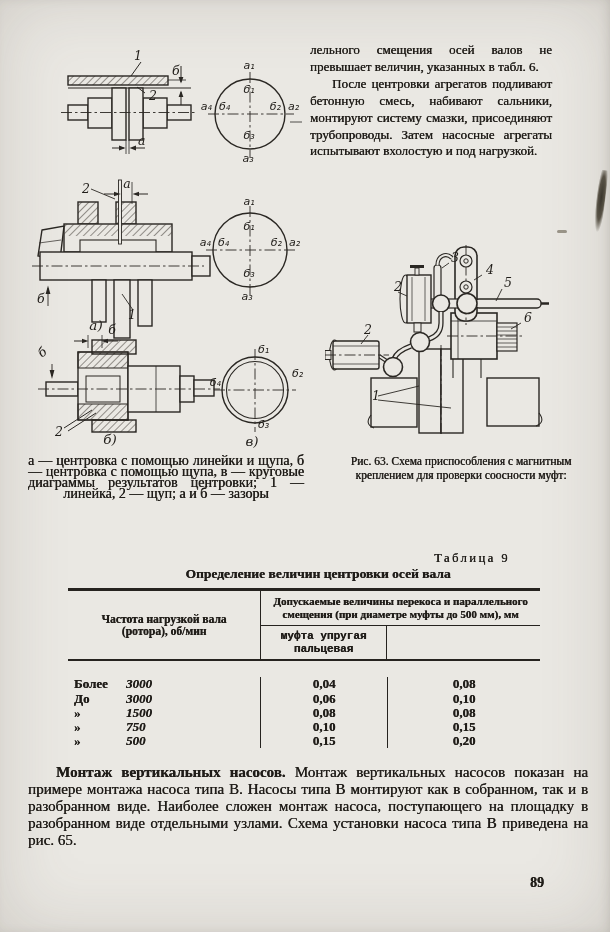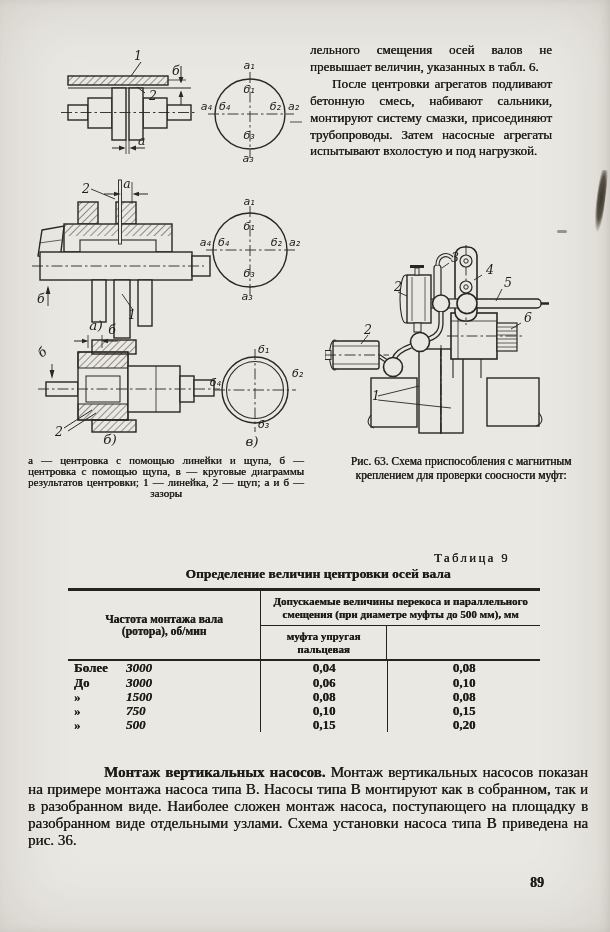--- a/index.html
+++ b/index.html
@@ -19,43 +19,43 @@
   .rcol p.ind{text-indent:22px;}
   
   .fig{position:absolute;}
   svg .cl{stroke-dasharray:11 3 2.5 3;stroke-width:.9;}
   svg text{font:italic 12.5px "DejaVu Serif",serif;fill:#201d19;stroke:none;}
   svg text.cs{font:italic 11px "DejaVu Sans",sans-serif;}
   svg text.sb{font:italic 13.5px "DejaVu Serif",serif;}
   
   .cap{position:absolute;}
   .cap-title{font-size:11.5px;line-height:13.8px;text-align:center;margin:0 0 4px 0;}
-  .cap-leg{font-size:11px;line-height:11px;text-align:justify;text-align-last:center;margin:0;}
+  .cap-leg{font-size:14px;line-height:11px;text-align:justify;text-align-last:center;margin:0;}
   
   .tbl-tag{position:absolute;left:300px;top:551px;width:210px;text-align:right;font-size:12.5px;letter-spacing:2.5px;}
   .tbl-title{position:absolute;left:82px;top:566px;width:472px;text-align:center;font-size:13.5px;font-weight:bold;}
   .tbl{position:absolute;left:68px;top:588px;width:472px;border-top:3px solid #26231f;box-sizing:border-box;font-size:11px;line-height:12.6px;}
   .thead{display:flex;align-items:stretch;border-bottom:2.6px solid #26231f;font-weight:bold;}
   .c1h{width:193px;border-right:1.6px solid #26231f;display:flex;align-items:center;justify-content:center;text-align:center;padding:4px 26px;box-sizing:border-box;font-size:11.5px;}
   .cgrp{flex:1;display:flex;flex-direction:column;}
   .grph{border-bottom:1.3px solid #26231f;text-align:center;padding:4px 10px 5px;}
-  .subs{display:flex;flex:1;}
+  .subs{display:flex;flex:1;font-family:Liberation Mono, monospace;}
   .sub{display:flex;align-items:center;justify-content:center;text-align:center;padding:4px 6px;box-sizing:border-box;}
   .s1{width:126px;border-right:1.3px solid #26231f;}
   .s2{flex:1;}
-  .tbody{padding:0 0 8px;font-size:13px;font-weight:bold;line-height:14.2px;}
+  .tbody{padding:16px 0 8px;font-size:13px;font-weight:bold;line-height:14.2px;}
   .trow{display:flex;}
   .tc1{width:193px;border-right:1.6px solid #26231f;display:flex;padding-left:6px;box-sizing:border-box;}
   .pfx{width:52px;}
   .rpm{width:40px;text-align:left;font-style:italic;}
   .tc2{width:126px;border-right:1.3px solid #26231f;text-align:center;}
   .tc3{flex:1;text-align:center;}
   
   .bpara{position:absolute;left:28px;top:764px;width:560px;margin:0;font-size:15px;line-height:16.9px;text-align:justify;text-indent:28px;}
-  .bpara .lead{font-weight:bold;margin-left:48px;}
+  .bpara .lead{font-weight:bold;}
   .pageno{position:absolute;left:530px;top:875px;font-size:14px;font-weight:bold;}
   
   .smudge{position:absolute;left:596px;top:170px;width:9px;height:62px;pointer-events:none;
     background:radial-gradient(ellipse at 55% 45%, #262219 0%, #4a4437 45%, rgba(74,68,55,0) 72%);
     transform:rotate(7deg);opacity:.9;}
   .smudge2{position:absolute;left:557px;top:230px;width:10px;height:3px;background:#57503f;opacity:.55;border-radius:2px;pointer-events:none;}
 </style>
 </head>
 <body>
 
@@ -310,21 +310,21 @@
   </div>
   <div class="cap ink" style="left:328px;top:455px;width:266px">
     <p class="cap-title">Рис. 63. Схема приспособления с магнитным креплением для проверки соосности муфт:</p>
   </div>
 
   <div class="tbl-tag ink">Таблица 9</div>
   <div class="tbl-title ink">Определение величин центровки осей вала</div>
 
   <div class="tbl ink">
     <div class="thead">
-      <div class="c1h">Частота монтажа вала (ротора), об/мин</div>
+      <div class="c1h">Частота нагрузкой вала (ротора), об/мин</div>
       <div class="cgrp">
         <div class="grph">Допускаемые величины перекоса и параллельного смещения (при диаметре муфты до 500 мм), мм</div>
         <div class="subs">
           <div class="sub s1">муфта упругая пальцевая</div>
         </div>
       </div>
     </div>
     <div class="tbody">
       <div class="trow">
         <div class="tc1">
@@ -362,20 +362,20 @@
         <div class="tc1">
             <span class="pfx">»</span>
             <span class="rpm">500</span>
           </div>
         <div class="tc2">0,15</div>
         <div class="tc3">0,20</div>
       </div>
     </div>
   </div>
 
-  <p class="bpara ink"><span class="lead">Монтаж вертикальных насосов.</span><span> Монтаж вертикальных насосов показан на примере монтажа насоса типа В. Насосы типа В монтируют как в собранном, так и в разобранном виде. Наиболее сложен монтаж насоса, поступающего на площадку в разобранном виде отдельными узлами. Схема установки насоса типа В приведена на рис. 36.</span></p>
+  <p class="bpara ink"><span class="lead">Монтаж вертикальных насосов.</span><span> Монтаж вертикальных насосов показан на примере монтажа насоса типа В. Насосы типа В монтируют как в собранном, так и в разобранном виде. Наиболее сложен монтаж насоса, поступающего на площадку в разобранном виде отдельными узлами. Схема установки насоса типа В приведена на рис. 65.</span></p>
 
   <div class="pageno ink">89</div>
 
   <div class="smudge"></div>
   <div class="smudge2"></div>
 
 </div>
 
 </body></html>

